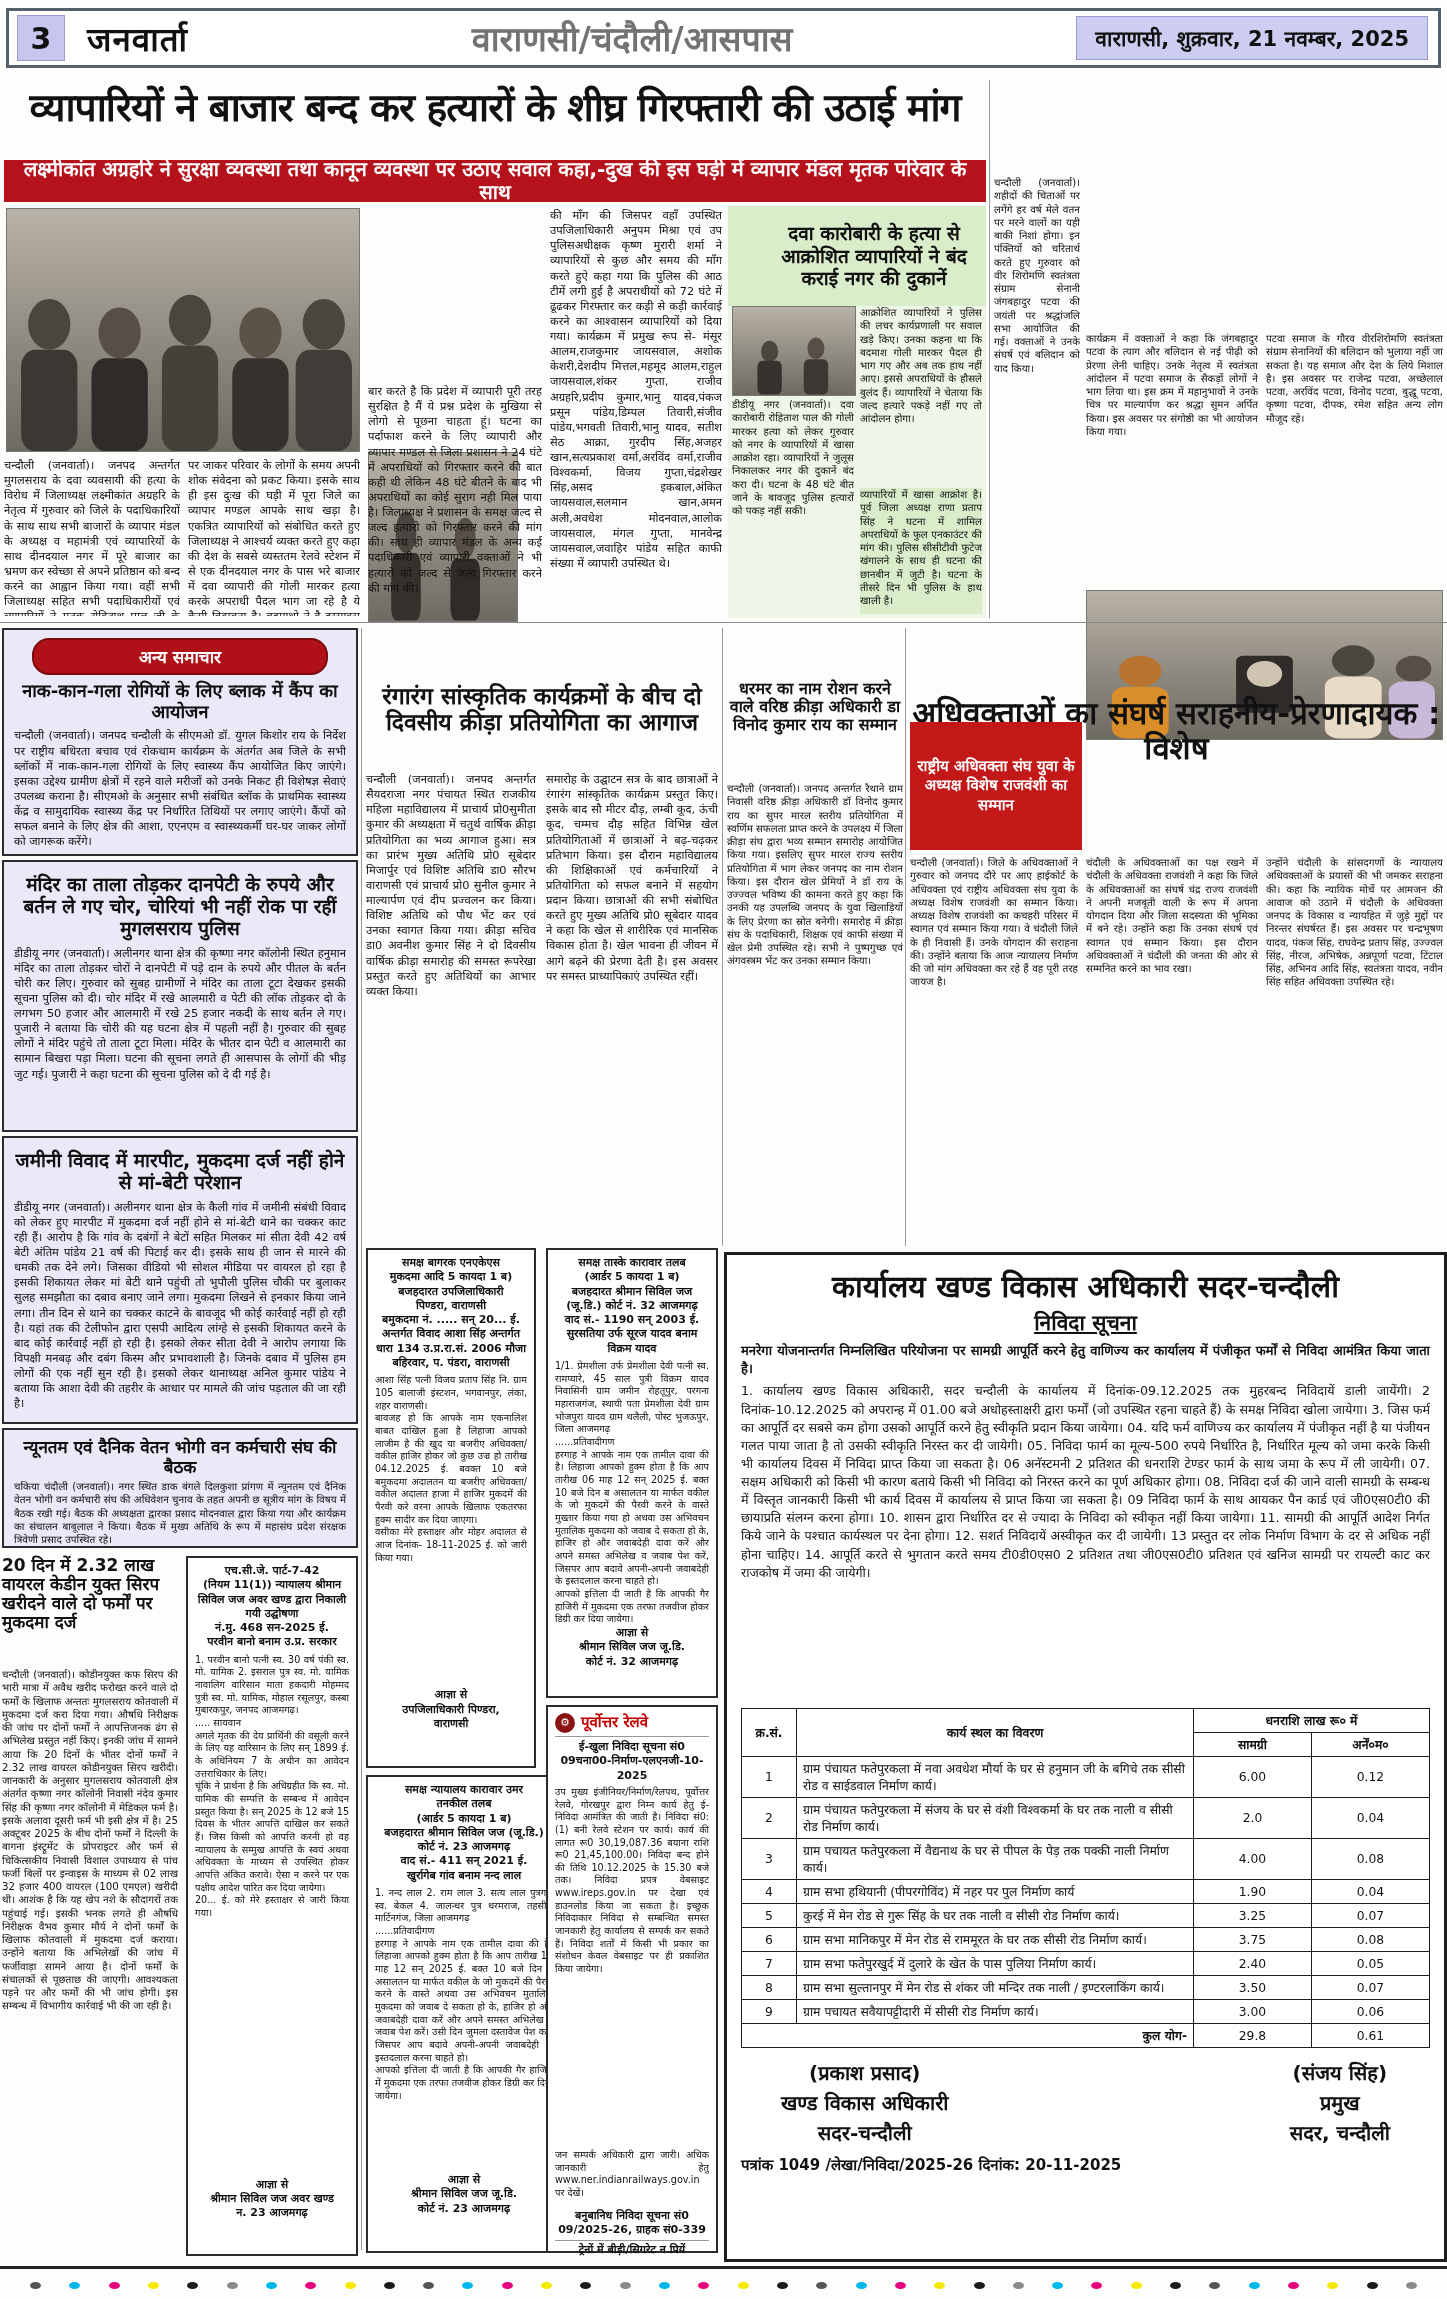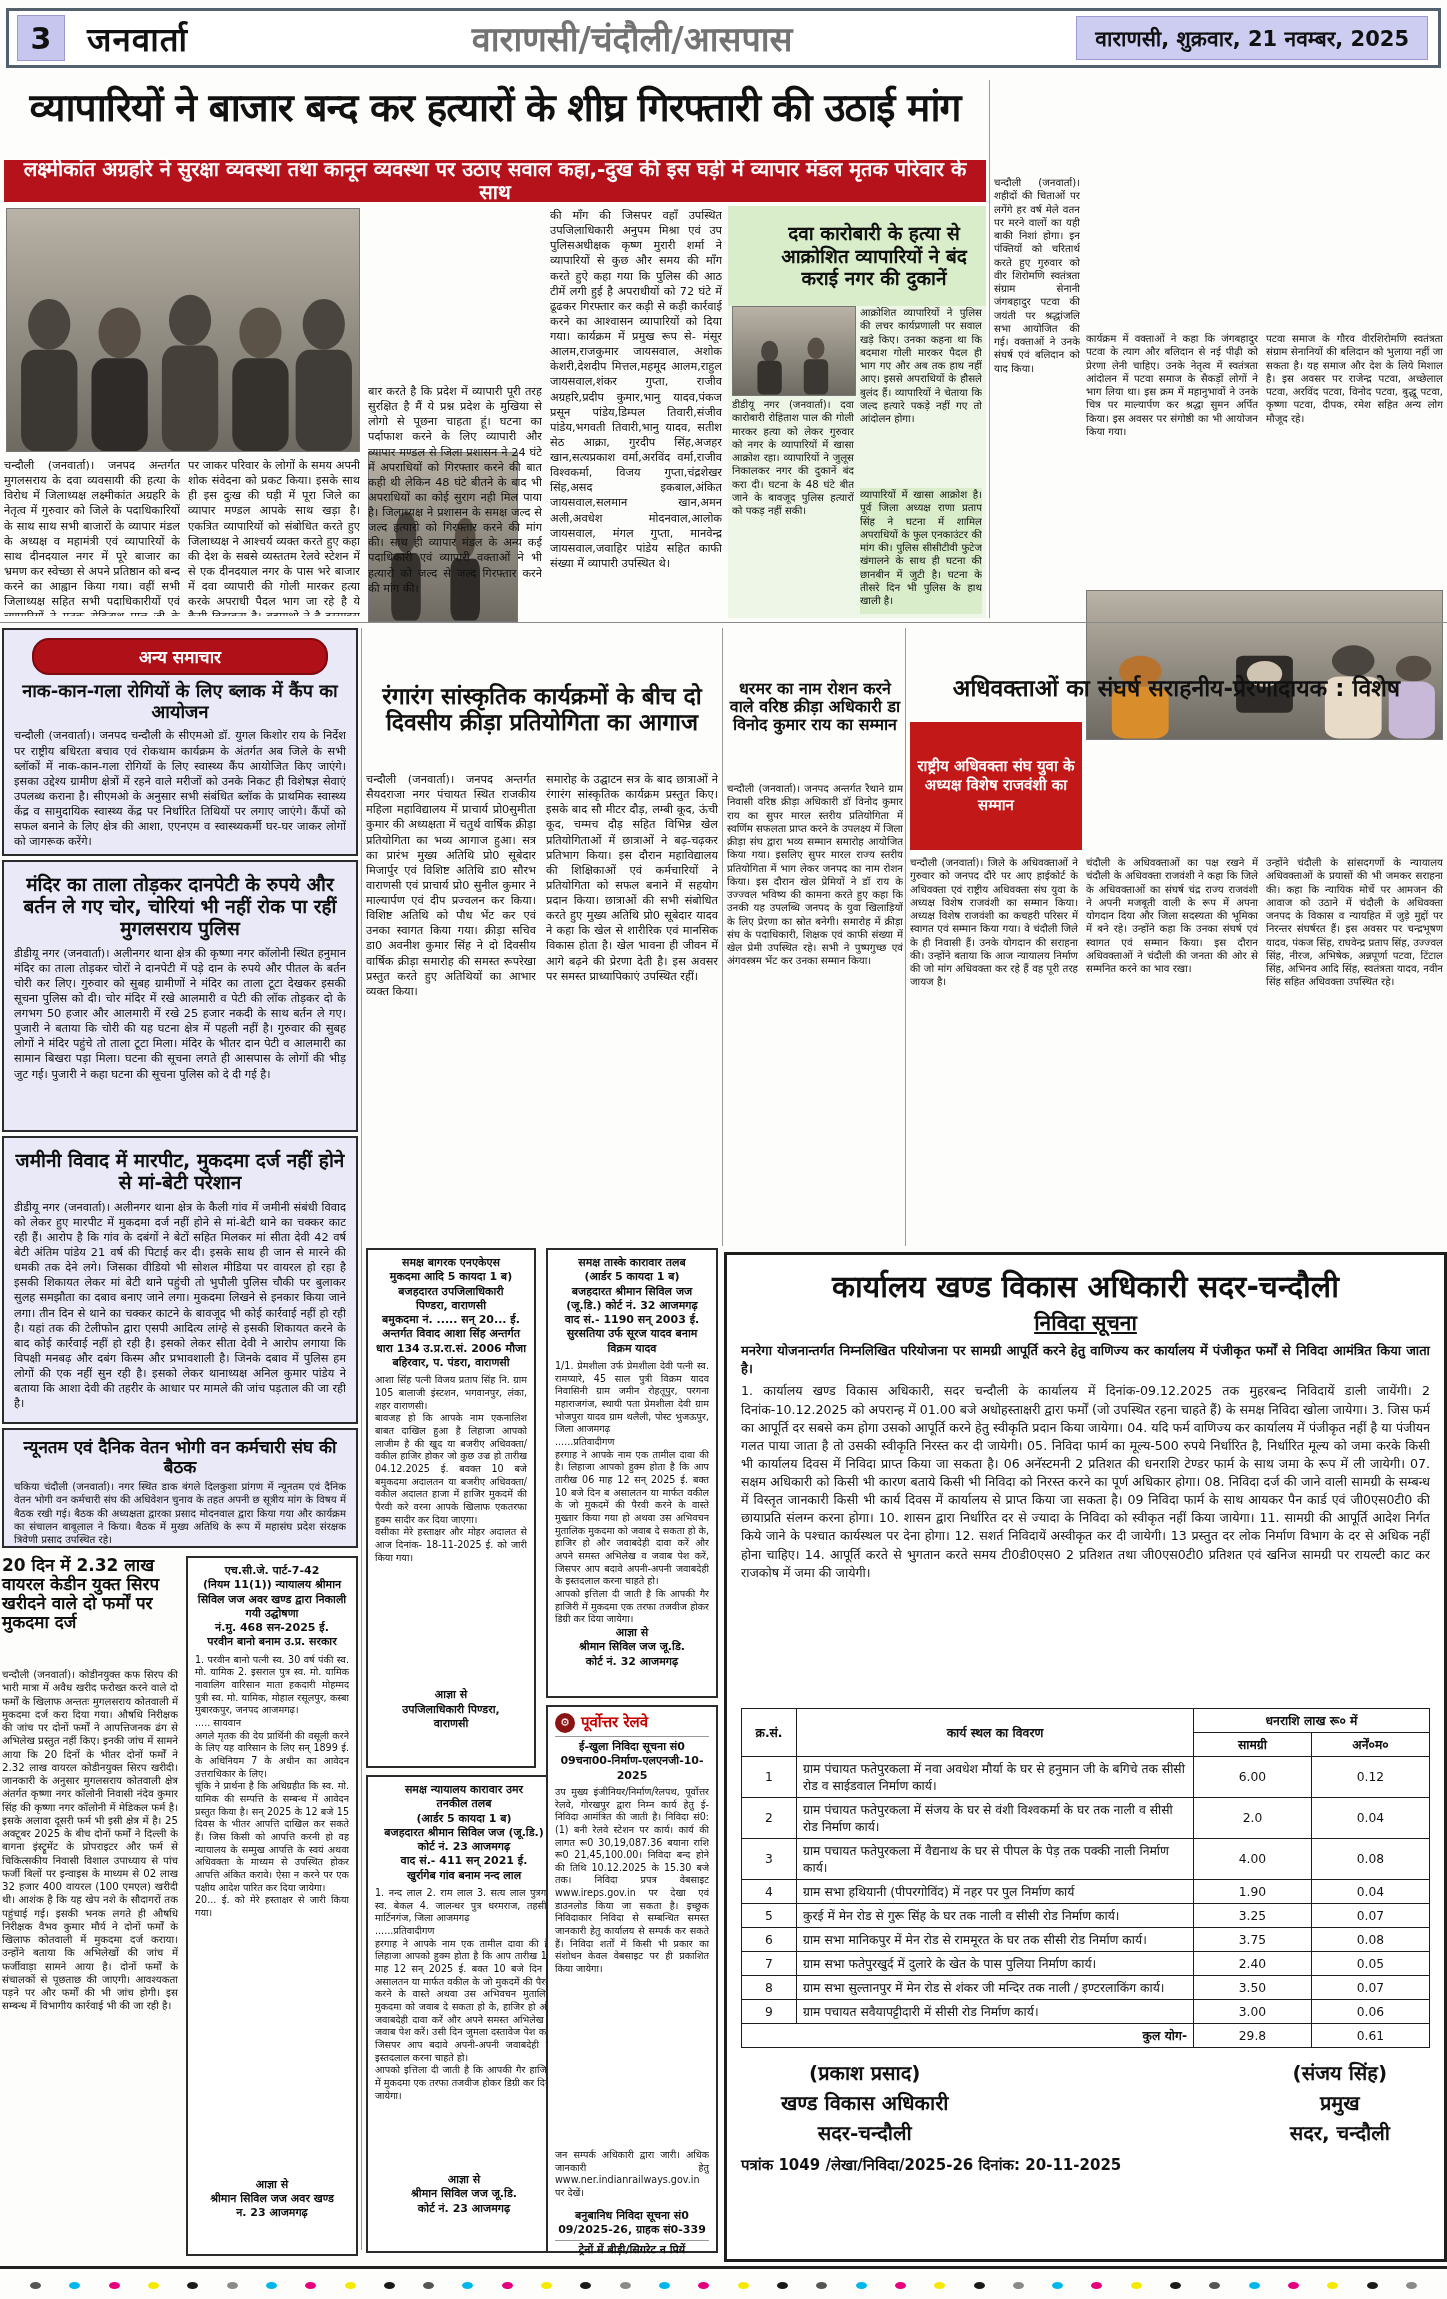--- a/index.html
+++ b/index.html
@@ -233,21 +233,21 @@
     <div style="margin-top:3px;height:60px;overflow:hidden;">जन सम्पर्क अधिकारी द्वारा जारी। अधिक जानकारी हेतु www.ner.indianrailways.gov.in पर देखें।</div>
     <div class="nt">बनुबानिध निविदा सूचना सं0 09/2025-26, ग्राहक सं0-339</div>
     <div class="nt" style="border-top:1px solid #999;margin-top:3px;padding-top:2px;">ट्रेनों में बीड़ी/सिगरेट न पियें</div>
   </div>
 
   <div class="abs vline" style="left:722px;top:628px;height:618px;"></div>
   <div class="abs h2" style="left:727px;top:680px;width:176px;font-size:16px;">धरमर का नाम रोशन करने वाले वरिष्ठ क्रीड़ा अधिकारी डा विनोद कुमार राय का सम्मान</div>
   <div class="abs body small" style="left:727px;top:782px;width:176px;height:460px;overflow:hidden;">चन्दौली (जनवार्ता)। जनपद अन्तर्गत रैथाने ग्राम निवासी वरिष्ठ क्रीड़ा अधिकारी डॉ विनोद कुमार राय का सुपर मारल स्तरीय प्रतियोगिता में स्वर्णिम सफलता प्राप्त करने के उपलक्ष्य में जिला क्रीड़ा संघ द्वारा भव्य सम्मान समारोह आयोजित किया गया। इसलिए सुपर मारल राज्य स्तरीय प्रतियोगिता में भाग लेकर जनपद का नाम रोशन किया। इस दौरान खेल प्रेमियों ने डॉ राय के उज्ज्वल भविष्य की कामना करते हुए कहा कि उनकी यह उपलब्धि जनपद के युवा खिलाड़ियों के लिए प्रेरणा का स्रोत बनेगी। समारोह में क्रीड़ा संघ के पदाधिकारी, शिक्षक एवं काफी संख्या में खेल प्रेमी उपस्थित रहे। सभी ने पुष्पगुच्छ एवं अंगवस्त्रम भेंट कर उनका सम्मान किया।</div>
 
   <div class="abs vline" style="left:905px;top:628px;height:618px;"></div>
-  <div class="abs h2" style="left:910px;top:676px;width:533px;font-size:23px;">अधिवक्ताओं का संघर्ष सराहनीय-प्रेरणादायक : विशेष</div>
+  <div class="abs h2" style="left:910px;top:696px;width:533px;font-size:31px;">अधिवक्ताओं का संघर्ष सराहनीय-प्रेरणादायक : विशेष</div>
   <div class="abs redbox" style="left:910px;top:722px;width:172px;height:128px;">राष्ट्रीय अधिवक्ता संघ युवा के अध्यक्ष विशेष राजवंशी का सम्मान</div>
   <div class="abs photo" style="left:1090px;top:722px;width:353px;height:128px;border:3px solid #c21818;">
     <svg viewBox="0 0 100 40" preserveAspectRatio="none">
       <circle cx="10" cy="12" r="5" fill="#4a453f"></circle>
         <rect x="3" y="17" width="14" height="23" rx="3" fill="#1c1a18"></rect>
       <circle cx="28" cy="10" r="5" fill="#574f45"></circle>
         <rect x="21" y="15" width="14" height="25" rx="3" fill="#23211e"></rect>
       <circle cx="46" cy="12" r="5" fill="#4a453f"></circle>
         <rect x="39" y="17" width="14" height="23" rx="3" fill="#2e2b28"></rect>
       <circle cx="64" cy="10" r="5" fill="#574f45"></circle>

